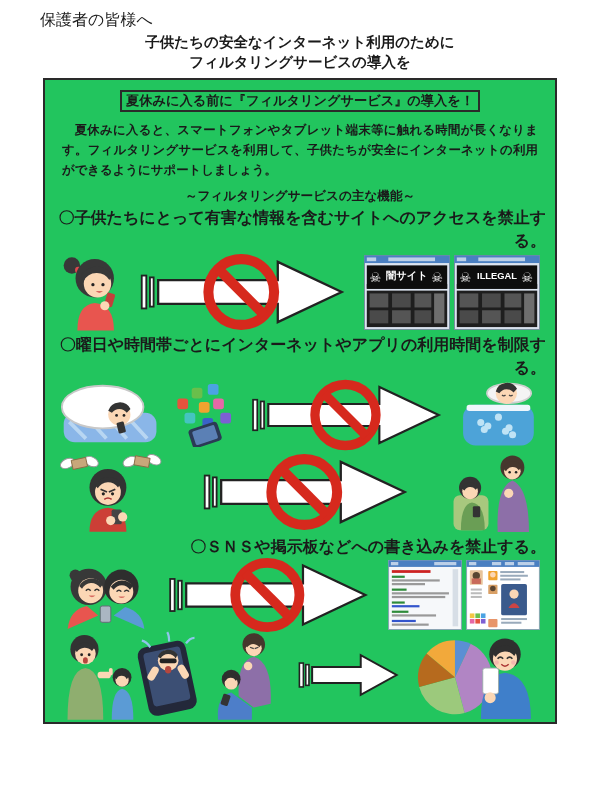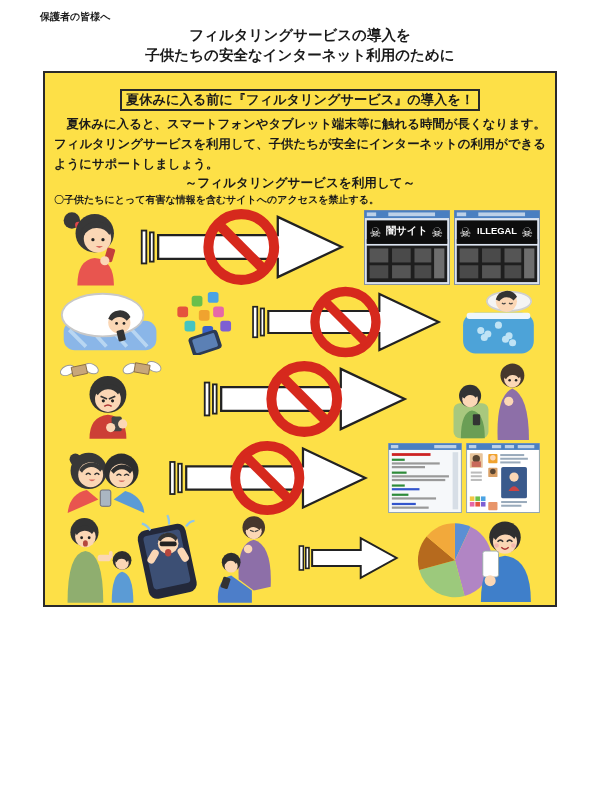--- a/index.html
+++ b/index.html
@@ -1,33 +1,33 @@
 <!DOCTYPE html>
 <html><head>
 <meta charset="utf-8">
 <style>
   html,body{margin:0;padding:0;}
   body{
     width:600px;height:800px;background:#ffffff;
     font-family:"Liberation Sans","DejaVu Sans",sans-serif;
     color:#1a1a1a;overflow:hidden;
   }
-  .audience{padding:10px 0 0 40px;font-size:10px;font-weight:700;}
+  .audience{padding:10px 0 0 40px;font-size:16px;font-weight:400;}
   .main-title{text-align:center;font-weight:700;font-size:14.5px;line-height:1.4;margin-top:1px;}
   .content-box{
     width:514px;margin:5px auto 0;border:2px solid #2a2a2a;
-    padding:16px 9px 4px;box-sizing:border-box;background:#fde047;
+    padding:10px 9px 4px;box-sizing:border-box;background:#22c55e;
   }
   .headline{
     border:2px solid #2a2a2a;font-weight:700;font-size:13.2px;
     padding:0 4px;width:fit-content;margin:0 auto 3px;white-space:nowrap;
   }
-  .para{font-size:12.4px;font-weight:700;line-height:1.62;text-align:justify;margin:0;}
+  .para{font-size:12.4px;font-weight:700;line-height:1.62;text-align:justify;margin:8px;}
   .fn-title{text-align:center;font-size:12.6px;font-weight:700;margin:1px 0;}
-  .feat-label{font-size:10px;font-weight:700;line-height:1.45;margin-top:1px;}
+  .feat-label{font-size:16px;font-weight:700;line-height:1.45;margin-top:1px;text-align:right;}
   .illo{display:flex;align-items:center;justify-content:space-between;padding:0 6px;}
   .illo svg{display:block;}
   .winpair{display:flex;gap:4px;}
 </style>
 </head>
 <body>
 
 <svg width="0" height="0" style="position:absolute" aria-hidden="true">
   <symbol id="sym-no-arrow" viewBox="0 0 230 92">
     <rect x="3" y="28" width="5" height="36" fill="#fff" stroke="#222" stroke-width="2"></rect>
@@ -38,31 +38,31 @@
   </symbol>
   <symbol id="sym-plain-arrow" viewBox="0 0 130 70">
     <rect x="3" y="20" width="5" height="30" fill="#fff" stroke="#222" stroke-width="2"></rect>
     <rect x="11" y="22" width="4" height="26" fill="#fff" stroke="#222" stroke-width="2"></rect>
     <polygon points="19,25 80,25 80,10 125,35 80,60 80,45 19,45" fill="#fff" stroke="#222" stroke-width="2.5"></polygon>
   </symbol>
 </svg>
 
 <div class="audience">保護者の皆様へ</div>
 <div class="main-title">
+  <div>子供たちの安全なインターネット利用のために</div>
   <div>フィルタリングサービスの導入を</div>
-  <div>子供たちの安全なインターネット利用のために</div>
 </div>
 
 <div class="content-box">
 
   <div class="headline">夏休みに入る前に『フィルタリングサービス』の導入を！</div>
 
   <p class="para">　夏休みに入ると、スマートフォンやタブレット端末等に触れる時間が長くなります。フィルタリングサービスを利用して、子供たちが安全にインターネットの利用ができるようにサポートしましょう。</p>
 
-  <div class="fn-title">～フィルタリングサービスを利用して～</div>
+  <div class="fn-title">～フィルタリングサービスの主な機能～</div>
 
   <div class="feat-label">〇子供たちにとって有害な情報を含むサイトへのアクセスを禁止する。</div>
   <div class="illo" style="height:80px;">
     <svg viewBox="0 0 70 84" width="64" height="78">
       <circle cx="13" cy="13" r="9" fill="#383838"></circle>
       <circle cx="20" cy="18" r="3.5" fill="#e0474c"></circle>
       <circle cx="38" cy="27" r="21" fill="#383838"></circle>
       <circle cx="41" cy="33" r="15" fill="#fbd7b5"></circle>
       <path d="M24 26 Q38 10 57 26 L57 22 Q40 6 24 22 Z" fill="#383838"></path>
       <path d="M23 25 a20 20 0 0 1 34 -2 l-3 6 a16 16 0 0 0 -28 1 Z" fill="#383838"></path>
@@ -111,20 +111,21 @@
           <rect x="30" y="41" width="20" height="15" fill="#4a4a4a"></rect>
           <rect x="54" y="41" width="18" height="15" fill="#555"></rect>
         <rect x="6" y="59" width="20" height="14" fill="#4a4a4a"></rect>
           <rect x="30" y="59" width="20" height="14" fill="#555"></rect>
           <rect x="54" y="59" width="18" height="14" fill="#4a4a4a"></rect>
         <rect x="75" y="41" width="11" height="32" fill="#6e6e6e"></rect>
       </svg>
     </div>
   </div>
 
+  <div class="feat-label">〇曜日や時間帯ごとにインターネットやアプリの利用時間を制限する。</div>
   <div class="illo" style="height:70px;">
     <svg viewBox="0 0 110 72" width="102" height="67">
       <rect x="4" y="34" width="100" height="32" rx="12" fill="#8ab6e8"></rect>
       <path d="M10 44 l18 18 M28 38 l22 24 M50 38 l22 24 M72 38 l22 24" stroke="#b8d6f2" stroke-width="4"></path>
       <ellipse cx="46" cy="28" rx="44" ry="23" fill="#fff" stroke="#c8c8c8" stroke-width="2"></ellipse>
       <circle cx="64" cy="36" r="12" fill="#fbd7b5"></circle>
       <path d="M52 32 a13 13 0 0 1 24 -2 l-4 4 a 10 10 0 0 0 -16 0 Z" fill="#333"></path>
       <circle cx="61" cy="37" r="1.5" fill="#222"></circle>
         <circle cx="69" cy="37" r="1.5" fill="#222"></circle>
       <rect x="62" y="44" width="8" height="12" rx="1.5" fill="#333" transform="rotate(-14 66 50)"></rect>
@@ -200,20 +201,21 @@
       <circle cx="70" cy="20" r="13" fill="#46372d"></circle>
       <circle cx="70" cy="24" r="9" fill="#fbd7b5"></circle>
       <path d="M60 21 a11 11 0 0 1 20 -2 l-3 4 a8 8 0 0 0 -14 1 Z" fill="#46372d"></path>
       <circle cx="67" cy="25" r="1.4" fill="#222"></circle>
         <circle cx="74" cy="25" r="1.4" fill="#222"></circle>
       <path d="M54 90 Q52 42 70 34 Q88 42 88 90 Z" fill="#8d6fa8"></path>
       <circle cx="66" cy="48" r="5" fill="#fbd7b5"></circle>
     </svg>
   </div>
 
+  <div class="feat-label">〇ＳＮＳや掲示板などへの書き込みを禁止する。</div>
   <div class="illo" style="height:74px;">
     <svg viewBox="0 0 96 72" width="92" height="69">
       <circle cx="16" cy="16" r="6" fill="#383838"></circle>
         <circle cx="20" cy="20" r="2.6" fill="#e0474c"></circle>
       <circle cx="30" cy="28" r="19" fill="#383838"></circle>
       <circle cx="32" cy="32" r="13" fill="#fbd7b5"></circle>
       <path d="M20 27 a15 15 0 0 1 25 -2 l-3 4 a11 11 0 0 0 -19 1 Z" fill="#383838"></path>
       <path d="M27 32 q2.5 -3 5 0 M36 32 q2.5 -3 5 0" stroke="#333" stroke-width="1.6" fill="none"></path>
       <path d="M30 37 q3 3.5 7 0 z" fill="#d86a60"></path>
       <circle cx="64" cy="28" r="18" fill="#2e2e2e"></circle>

